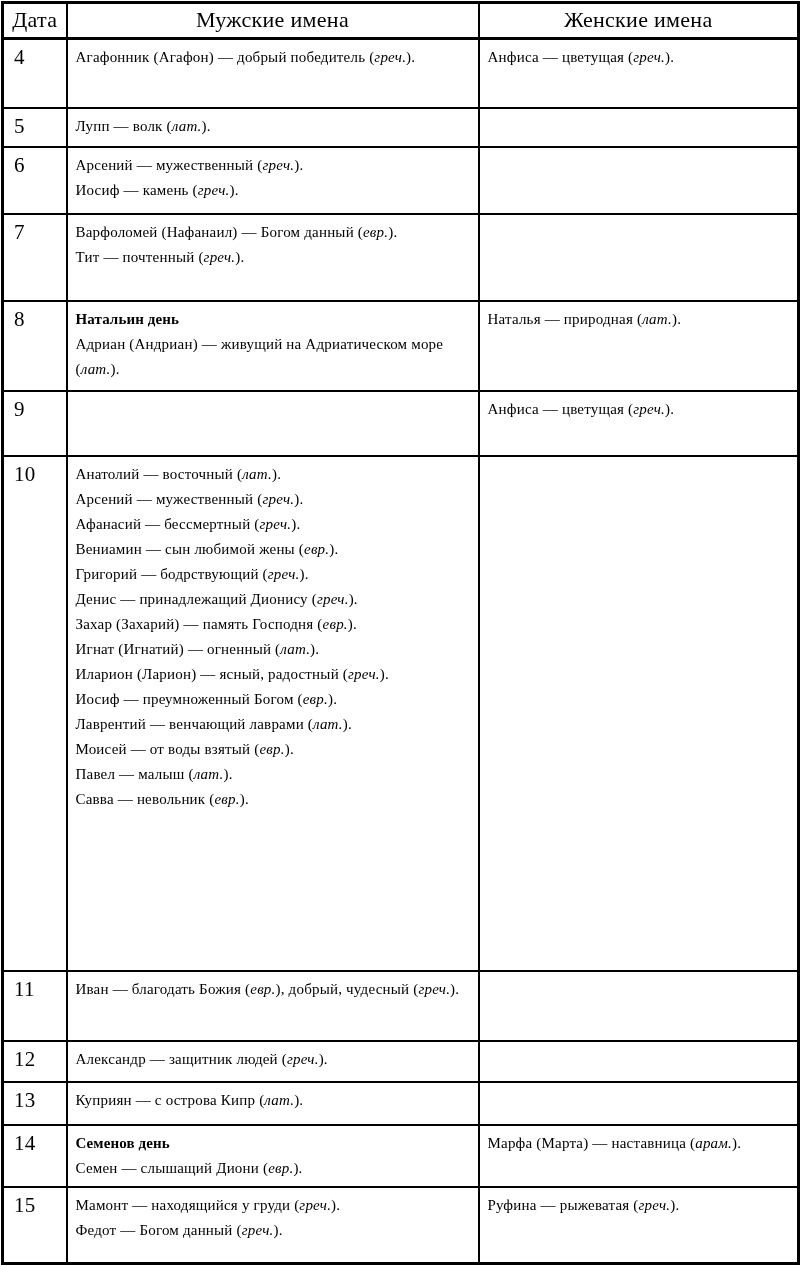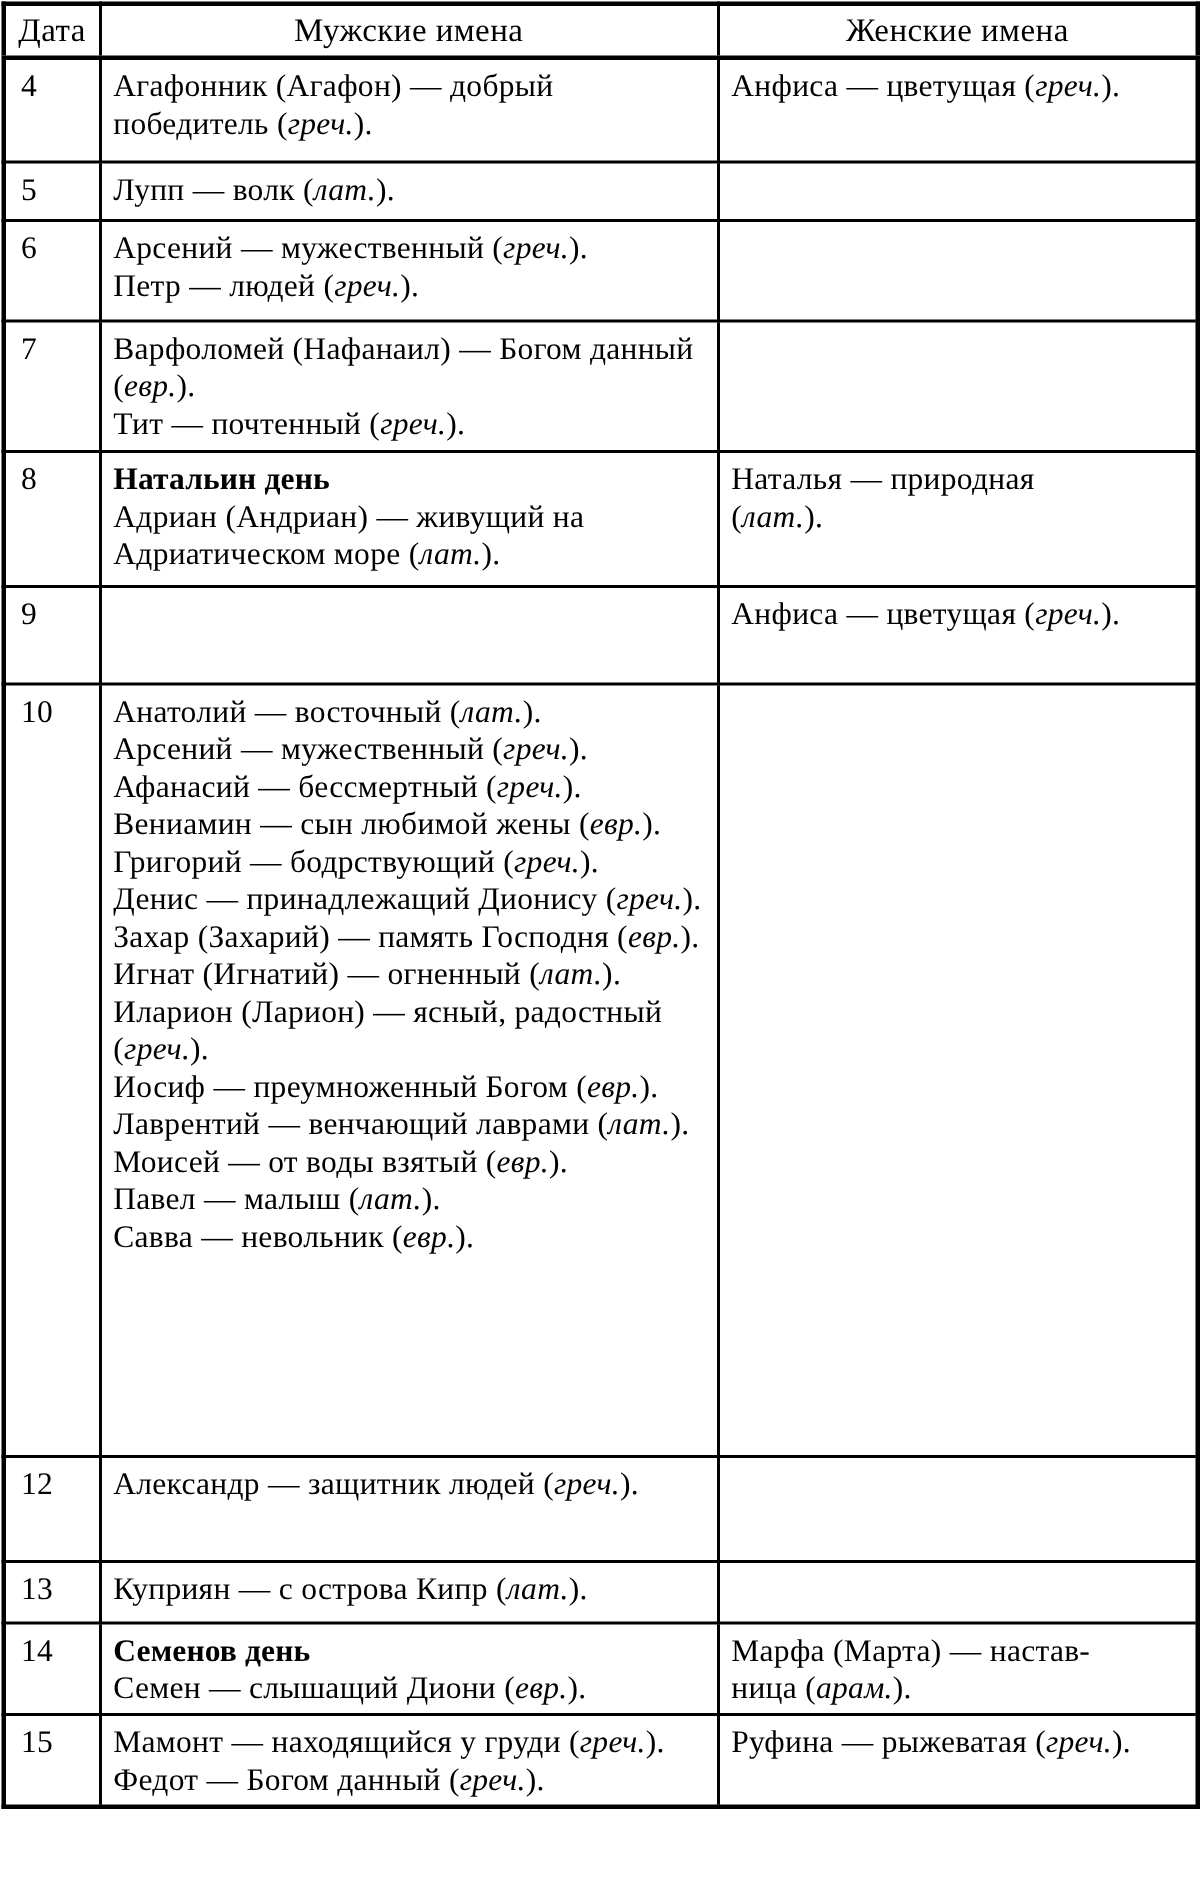--- a/index.html
+++ b/index.html
@@ -35,21 +35,21 @@
   th {
     font-weight: 400;
     font-size: 22px;
     text-align: center;
     vertical-align: middle;
     padding: 2px 0 4px 0;
     border-bottom: 3px solid #000000;
     letter-spacing: 0.3px;
   }
   td {
-    font-size: 21px;
+    font-size: 15px;
     line-height: 25px;
     letter-spacing: 0.2px;
     padding: 5px 6px 4px 8px;
   }
   td.date-cell {
     padding-left: 10px;
     font-size: 21px;
   }
   td.male-names-cell { padding-right: 6px; }
   td.female-names-cell { padding-right: 42px; }
@@ -101,21 +101,21 @@
           <td class="date-cell">5</td>
           <td class="male-names-cell">
             <div class="entry"><span class="txt">Лупп — волк (</span><span class="origin">лат.</span><span class="txt">).</span></div>
           </td>
           <td class="female-names-cell"></td>
         </tr>
         <tr>
           <td class="date-cell">6</td>
           <td class="male-names-cell">
             <div class="entry"><span class="txt">Арсений — мужественный (</span><span class="origin">греч.</span><span class="txt">).</span></div>
-            <div class="entry"><span class="txt">Петр — людей (</span><span class="origin">греч.</span><span class="txt">).</span></div>
+            <div class="entry"><span class="txt">Иосиф — камень (</span><span class="origin">греч.</span><span class="txt">).</span></div>
           </td>
           <td class="female-names-cell"></td>
         </tr>
         <tr>
           <td class="date-cell">7</td>
           <td class="male-names-cell">
             <div class="entry"><span class="txt">Варфоломей (Нафанаил) — Богом данный (</span><span class="origin">евр.</span><span class="txt">).</span></div>
             <div class="entry"><span class="txt">Тит — почтенный (</span><span class="origin">греч.</span><span class="txt">).</span></div>
           </td>
           <td class="female-names-cell"></td>
@@ -151,20 +151,27 @@
             <div class="entry"><span class="txt">Иларион (Ларион) — ясный, ра­достный (</span><span class="origin">греч.</span><span class="txt">).</span></div>
             <div class="entry"><span class="txt">Иосиф — преумноженный Богом (</span><span class="origin">евр.</span><span class="txt">).</span></div>
             <div class="entry"><span class="txt">Лаврентий — венчающий лаврами (</span><span class="origin">лат.</span><span class="txt">).</span></div>
             <div class="entry"><span class="txt">Моисей — от воды взятый (</span><span class="origin">евр.</span><span class="txt">).</span></div>
             <div class="entry"><span class="txt">Павел — малыш (</span><span class="origin">лат.</span><span class="txt">).</span></div>
             <div class="entry"><span class="txt">Савва — невольник (</span><span class="origin">евр.</span><span class="txt">).</span></div>
           </td>
           <td class="female-names-cell"></td>
         </tr>
         <tr>
+          <td class="date-cell">11</td>
+          <td class="male-names-cell">
+            <div class="entry"><span class="txt">Иван — благодать Божия (</span><span class="origin">евр.</span><span class="txt">), добрый, чудесный (</span><span class="origin">греч.</span><span class="txt">).</span></div>
+          </td>
+          <td class="female-names-cell"></td>
+        </tr>
+        <tr>
           <td class="date-cell">12</td>
           <td class="male-names-cell">
             <div class="entry"><span class="txt">Александр — защитник людей (</span><span class="origin">греч.</span><span class="txt">).</span></div>
           </td>
           <td class="female-names-cell"></td>
         </tr>
         <tr>
           <td class="date-cell">13</td>
           <td class="male-names-cell">
             <div class="entry"><span class="txt">Куприян — с острова Кипр (</span><span class="origin">лат.</span><span class="txt">).</span></div>

